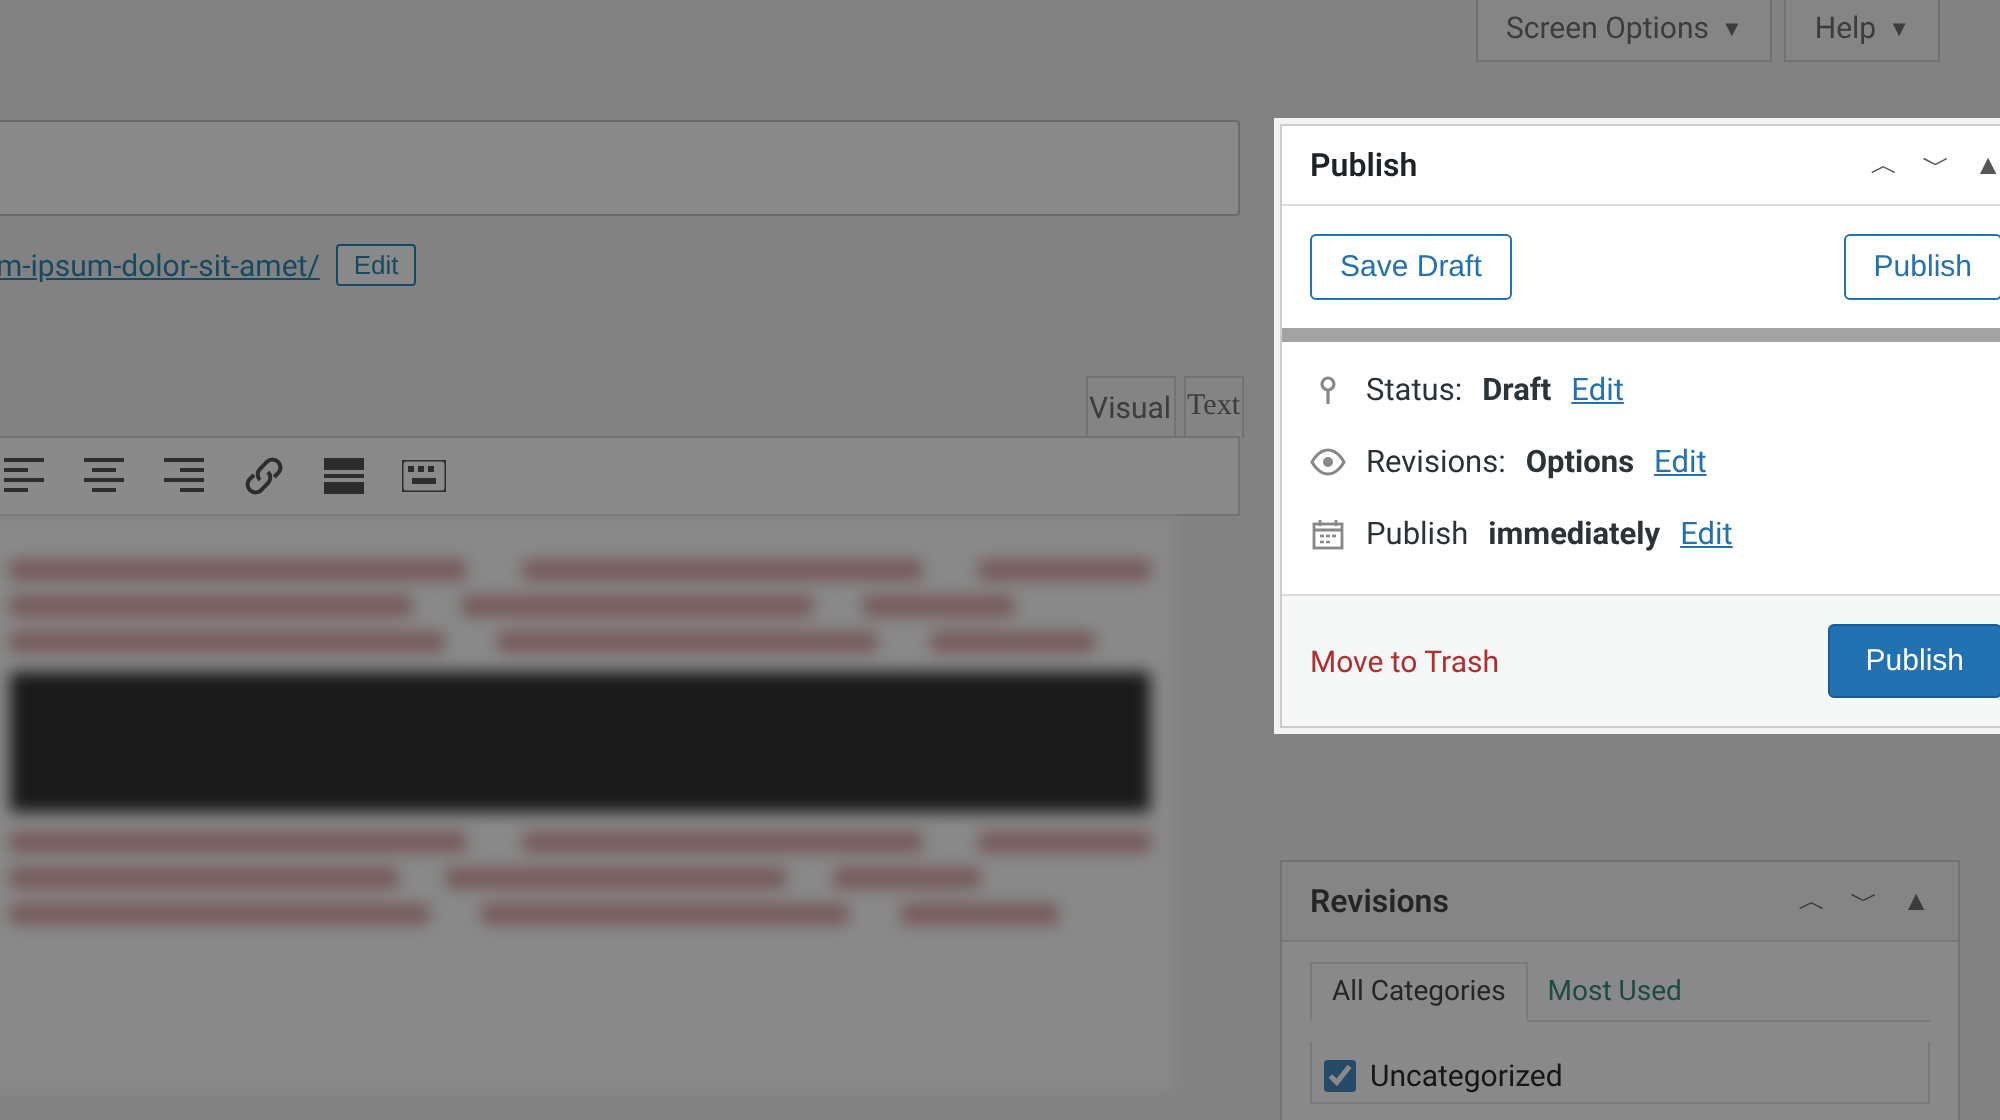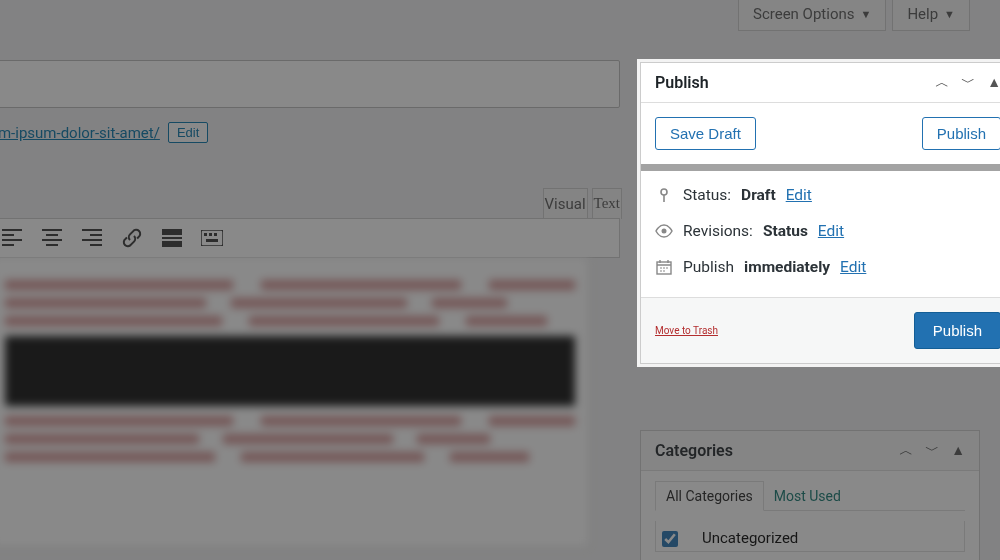--- a/index.html
+++ b/index.html
@@ -154,21 +154,21 @@
     padding: 10px 14px;
     border-bottom: 1px solid #ddd;
     background: #f6f7f7;
   }
   .box-header h3 { font-size: 16px; font-weight: 600; color: #1d2327; }
   .box-controls { display: flex; gap: 12px; color: #555; }
   .box-body { padding: 10px 14px; }
   .cat-tabs { display: flex; border-bottom: 1px solid #ddd; margin-bottom: 10px; font-size: 14px; align-items: flex-end; }
   .cat-tab { padding: 6px 10px; color: #666; cursor: pointer; }
   .cat-tab.active { border: 1px solid #ddd; border-bottom: 1px solid #fff; background: #fff; margin-bottom: -1px; color: #222; }
-  .cat-item { display: flex; align-items: flex-end; gap: 24px; font-size: 15px; padding: 8px 8px 4px 6px; border: 1px solid #ddd; border-top: none; }
+  .cat-item { display: flex; align-items: center; gap: 7px; font-size: 15px; padding: 8px 8px 4px 6px; border: 1px solid #ddd; border-top: none; }
   .cat-item input { width: 16px; height: 16px; accent-color: #2271b1; }
 
   
   .publish-box {
     position: absolute;
     top: 62px;
     left: 640px;
     width: 376px;
     background: #fff;
     border: 1px solid #ccc;
@@ -209,21 +209,21 @@
   .pub-row b { font-weight: 700; }
   .pub-row a { color: #2271b1; text-decoration: underline; cursor: pointer; }
   .pub-footer {
     display: flex;
     justify-content: space-between;
     align-items: center;
     padding: 14px;
     border-top: 1px solid #ddd;
     background: #f6f7f7;
   }
-  .trash-link { color: #b32d2e; text-decoration: underline; font-size: 10px; cursor: pointer; }
+  .trash-link { color: #b32d2e; font-size: 15px; cursor: pointer; }
   .primary-btn {
     background: #2271b1;
     color: #fff;
     border: 1px solid #135e96;
     padding: 9px 18px;
     font-size: 15px;
     border-radius: 3px;
     cursor: pointer;
   }
 
@@ -301,21 +301,21 @@
     <div class="redline" style="width:88%"></div>
     <div class="redline" style="width:95%"></div>
     <div class="dark"></div>
     <div class="redline"></div>
     <div class="redline" style="width:85%"></div>
     <div class="redline" style="width:92%"></div>
   </div>
 
   <div class="categories-box">
     <div class="box-header">
-      <h3>Categories</h3>
+      <h3>Revisions</h3>
       <div class="box-controls">
         <span class="ctrl-ic">︿</span>
         <span class="ctrl-ic">﹀</span>
         <span class="ctrl-ic">▲</span>
       </div>
     </div>
     <div class="box-body">
       <div class="cat-tabs">
         <div class="cat-tab active">All Categories</div>
         <div class="cat-tab" style="color:#0f766e;">Most Used</div>
@@ -359,21 +359,21 @@
     </div>
 
     <div class="pub-row">
       <span class="icon">
         <svg width="18" height="14" viewBox="0 0 18 14">
             <path d="M9 1C4 1 1 7 1 7s3 6 8 6 8-6 8-6-3-6-8-6z" fill="none" stroke="#888" stroke-width="1.5"></path>
             <circle cx="9" cy="7" r="2.5" fill="#888"></circle>
           </svg>
       </span>
       <span>Revisions:</span>
-      <b>Status</b>
+      <b>Options</b>
       <a>Edit</a>
     </div>
 
 
     <div class="pub-row">
       <span class="icon">
         <svg width="16" height="16" viewBox="0 0 16 16">
             <rect x="1" y="3" width="14" height="12" fill="none" stroke="#888" stroke-width="1.4"></rect>
             <path d="M1 6h14M4 1v3M12 1v3" stroke="#888" stroke-width="1.4"></path>
             <path d="M4 9h2M7 9h2M10 9h2M4 12h2M7 12h2" stroke="#888" stroke-width="1.2"></path>

